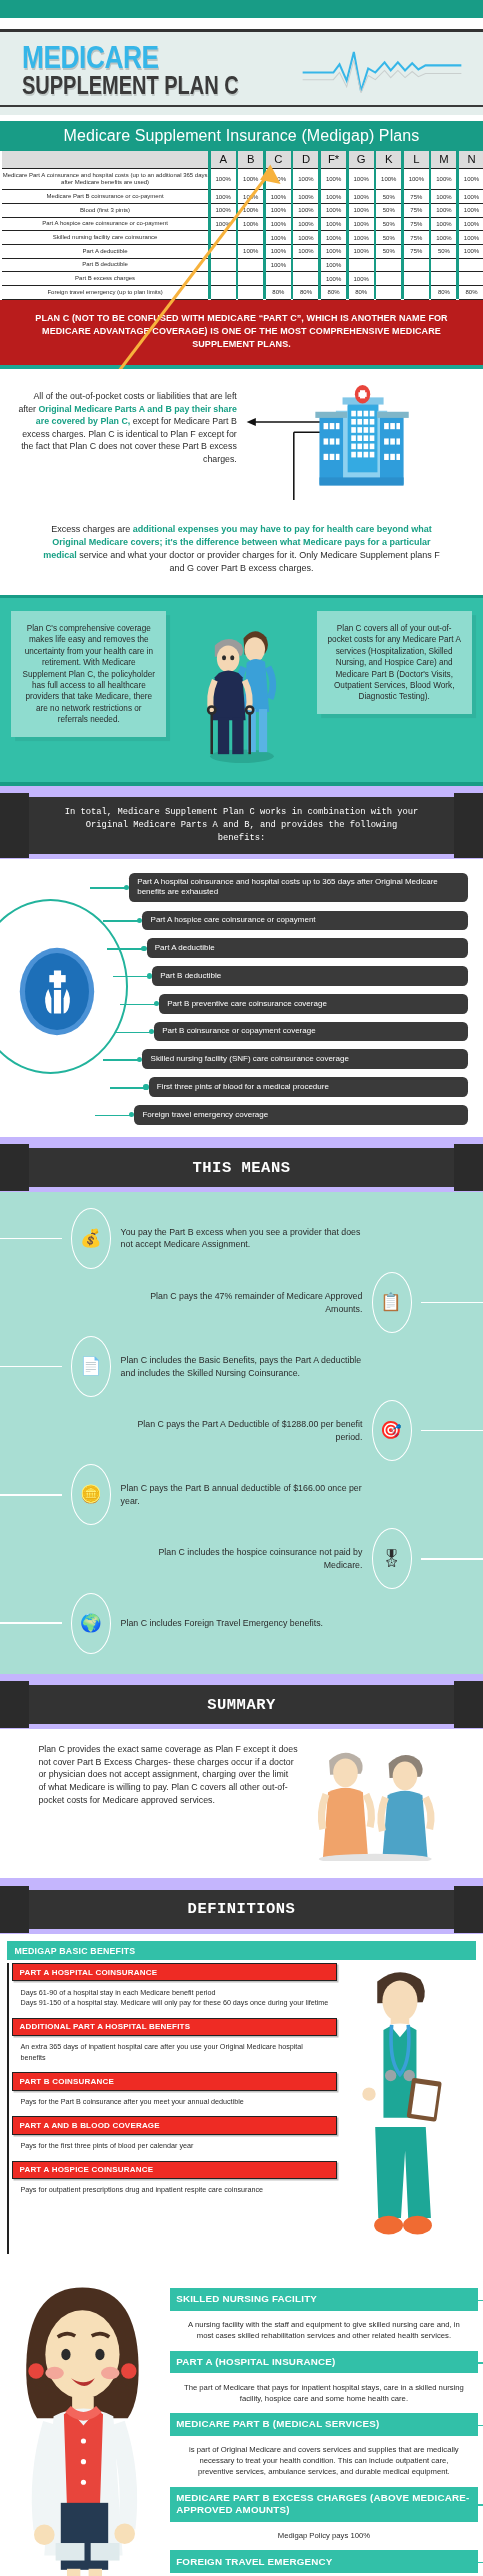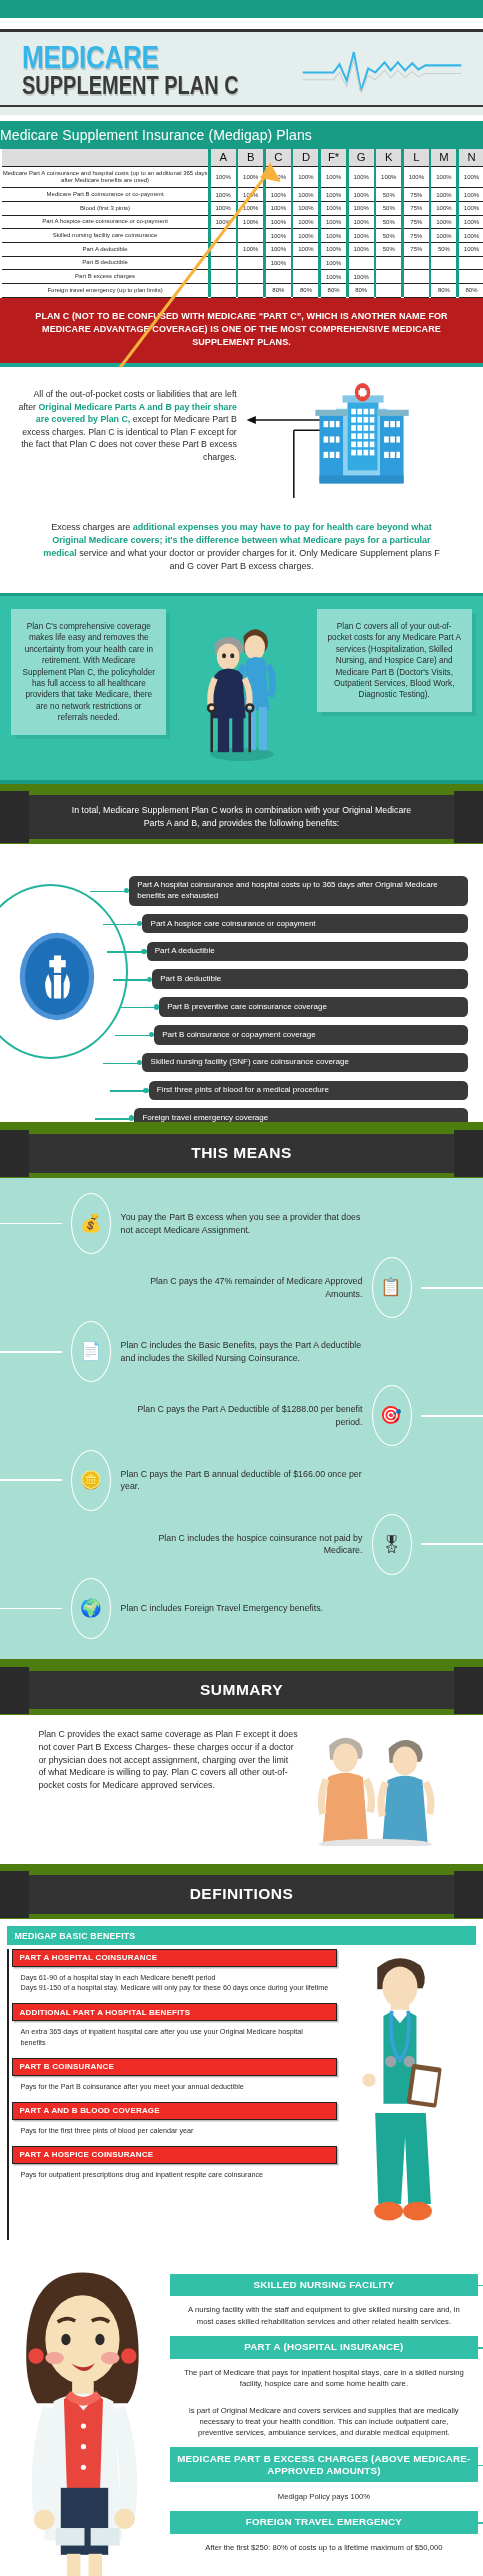--- a/index.html
+++ b/index.html
@@ -53,21 +53,22 @@
     top: 8.2px;
     width: 160px;
     height: 43px;
   }
   .mast-rule { height: 2.1px; background: #3a3a3a; margin-top: 7.2px; }
 
   
   .table-head {
     background: #189c86;
     color: #ffffff;
-    font-size: 14px;
+    text-align: center;
+    font-size: 16px;
     padding: 6.7px 0 5.7px 0;
     font-weight: normal;
     letter-spacing: 0.1px;
   }
   .tbl-wrap { background:#ffffff; padding: 0 2.1px 0 2.1px; position: relative; }
   table.plans {
     width: 100%;
     border-collapse: collapse;
     table-layout: fixed;
   }
@@ -150,21 +151,21 @@
     box-shadow: 4.1px 4.1px 0 rgba(0,0,0,0.06);
     padding: 11.3px 9.3px;
     font-size: 8.2px;
     line-height: 1.4;
     text-align:center;
     color:#2b2b2b;
   }
   .card-art { width:118px; position:relative; height: 155px; }
 
   
-  .ribbon-wrap { position:relative; background:#4d7c0f; padding: 11.3px 0 5.2px 0; }
+  .ribbon-wrap { position:relative; background:#c4b5fd; padding: 11.3px 0 5.2px 0; font-family: Liberation Mono, monospace; }
   .ribbon {
     background:#333333;
     color:#ffffff;
     text-align:center;
     font-size: 8.8px;
     line-height:1.45;
     padding: 9.3px 36px;
     margin: 0 28px;
     position:relative;
   }
@@ -190,21 +191,21 @@
     background:#ffffff;
   }
   .mm-badge {
     position:absolute; left: 25px; top: 94px;
     width: 64px; height: 77px;
     background:#1d6fb8;
     border-radius: 50%;
     box-shadow: 0 0 0 5.2px #4b92d6;
     display:flex; align-items:center; justify-content:center;
   }
-  .mm-items { position:absolute; left: 129px; right: 15px; top: 13.4px; margin-top: 18px; }
+  .mm-items { position:absolute; left: 129px; right: 15px; top: 13.4px; }
   .mm-item {
     background:#3a3a3a;
     color:#ffffff;
     border-radius: 5.2px;
     padding: 4.6px 8.2px;
     font-size: 8px;
     line-height:1.3;
     margin-bottom: 8.2px;
     position: relative;
   }
@@ -256,21 +257,21 @@
   }
   .def-body { font-size: 7.2px; line-height:1.45; padding: 6.2px 7.2px 9.3px 8.2px; }
   .defs-right { flex:1; position:relative; }
 
   
   .bottom-band { background:#ffffff; display:flex; padding: 5.2px 0 0 0; }
   .bottom-art { width: 170px; position:relative; height: 428px; }
   .bottom-list { flex:1; padding: 11.3px 5.2px 13.4px 0; }
   .tdef-head {
     background:#32c0a8; color:#ffffff; font-weight:bold; font-size: 9.8px;
-    text-align:center; padding: 5.2px 6.2px; margin-bottom: 2.1px; position:relative;
+    padding: 5.2px 6.2px; margin-bottom: 2.1px; position:relative;
     letter-spacing: 0.2px; line-height:1.25;
   }
   .tdef-head::after {
     content:""; position:absolute; left:100%; top:50%; height:1.5px; width: 72px; background:#32c0a8;
   }
   .tdef-body { font-size: 7.7px; line-height:1.45; text-align:center; padding: 6.2px 13.4px 9.3px 13.4px; }
 </style>
 </head>
 <body>
 
@@ -849,20 +850,21 @@
         <path d="M104 736 l54 0 l-8 14 l-56 0 z" fill="#e8453c"></path>
         <path d="M170 736 l54 0 l-8 14 l-56 0 z" fill="#e8453c"></path>
       </svg>
     </div>
     <div class="bottom-list">
 
     <div class="tdef-head">SKILLED NURSING FACILITY</div>
         <div class="tdef-body">A nursing facility with the staff and equipment to give skilled nursing care and, in most cases skilled rehabilitation services and other related health services.</div>
         <div class="tdef-head">PART A (HOSPITAL INSURANCE)</div>
         <div class="tdef-body">The part of Medicare that pays for inpatient hospital stays, care in a skilled nursing facility, hospice care and some home health care.</div>
+        <div class="tdef-head">MEDICARE PART B (MEDICAL SERVICES)</div>
         <div class="tdef-body">is part of Original Medicare and covers services and supplies that are medically necessary to treat your health condition. This can include outpatient care, preventive services, ambulance services, and durable medical equipment.</div>
         <div class="tdef-head">MEDICARE PART B EXCESS CHARGES (ABOVE MEDICARE-APPROVED AMOUNTS)</div>
         <div class="tdef-body">Medigap Policy pays 100%</div>
         <div class="tdef-head">FOREIGN TRAVEL EMERGENCY</div>
         <div class="tdef-body">After the first $250: 80% of costs up to a lifetime maximum of $50,000</div>
       </div>
   </div>
 
 </div>
 

